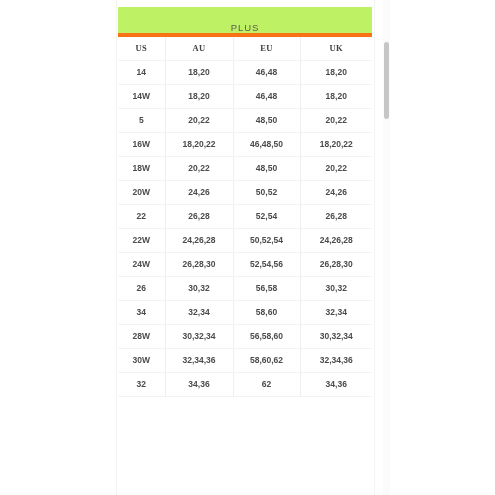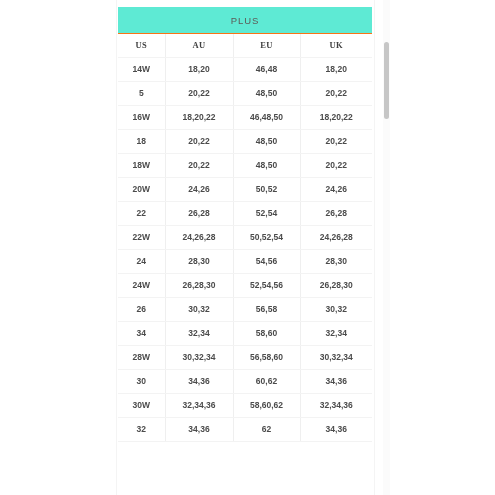--- a/index.html
+++ b/index.html
@@ -50,25 +50,25 @@
   #chart-card {
     position: absolute;
     left: 118px;
     top: 7px;
     width: 254px;
     background: #ffffff;
   }
 
   .chart-title-band {
     height: 26px;
-    background: #5eead4;
+    background: #bef264;
     display: flex;
-    align-items: center;
+    align-items: flex-end;
     justify-content: center;
-    border-bottom: 1px solid #f97316;
+    border-bottom: 4px solid #f97316;
   }
   .chart-title-band .title-text {
     font-size: 9.5px;
     letter-spacing: 0.9px;
     color: #5d5a56;
     font-weight: 400;
   }
 
   table.size-table {
     width: 100%;
@@ -151,44 +151,44 @@
       <thead>
         <tr>
           <th>US</th>
           <th>AU</th>
           <th>EU</th>
           <th>UK</th>
         </tr>
       </thead>
       <tbody id="size-chart-body">
           <tr>
+            <td>14</td>
+            <td>18,20</td>
+            <td>46,48</td>
+            <td>18,20</td>
+          </tr>
+          <tr>
             <td>14W</td>
             <td>18,20</td>
             <td>46,48</td>
             <td>18,20</td>
           </tr>
           <tr>
             <td>5</td>
             <td>20,22</td>
             <td>48,50</td>
             <td>20,22</td>
           </tr>
           <tr>
             <td>16W</td>
             <td>18,20,22</td>
             <td>46,48,50</td>
             <td>18,20,22</td>
           </tr>
           <tr>
-            <td>18</td>
-            <td>20,22</td>
-            <td>48,50</td>
-            <td>20,22</td>
-          </tr>
-          <tr>
             <td>18W</td>
             <td>20,22</td>
             <td>48,50</td>
             <td>20,22</td>
           </tr>
           <tr>
             <td>20W</td>
             <td>24,26</td>
             <td>50,52</td>
             <td>24,26</td>
@@ -199,26 +199,20 @@
             <td>52,54</td>
             <td>26,28</td>
           </tr>
           <tr>
             <td>22W</td>
             <td>24,26,28</td>
             <td>50,52,54</td>
             <td>24,26,28</td>
           </tr>
           <tr>
-            <td>24</td>
-            <td>28,30</td>
-            <td>54,56</td>
-            <td>28,30</td>
-          </tr>
-          <tr>
             <td>24W</td>
             <td>26,28,30</td>
             <td>52,54,56</td>
             <td>26,28,30</td>
           </tr>
           <tr>
             <td>26</td>
             <td>30,32</td>
             <td>56,58</td>
             <td>30,32</td>
@@ -229,26 +223,20 @@
             <td>58,60</td>
             <td>32,34</td>
           </tr>
           <tr>
             <td>28W</td>
             <td>30,32,34</td>
             <td>56,58,60</td>
             <td>30,32,34</td>
           </tr>
           <tr>
-            <td>30</td>
-            <td>34,36</td>
-            <td>60,62</td>
-            <td>34,36</td>
-          </tr>
-          <tr>
             <td>30W</td>
             <td>32,34,36</td>
             <td>58,60,62</td>
             <td>32,34,36</td>
           </tr>
           <tr>
             <td>32</td>
             <td>34,36</td>
             <td>62</td>
             <td>34,36</td>

